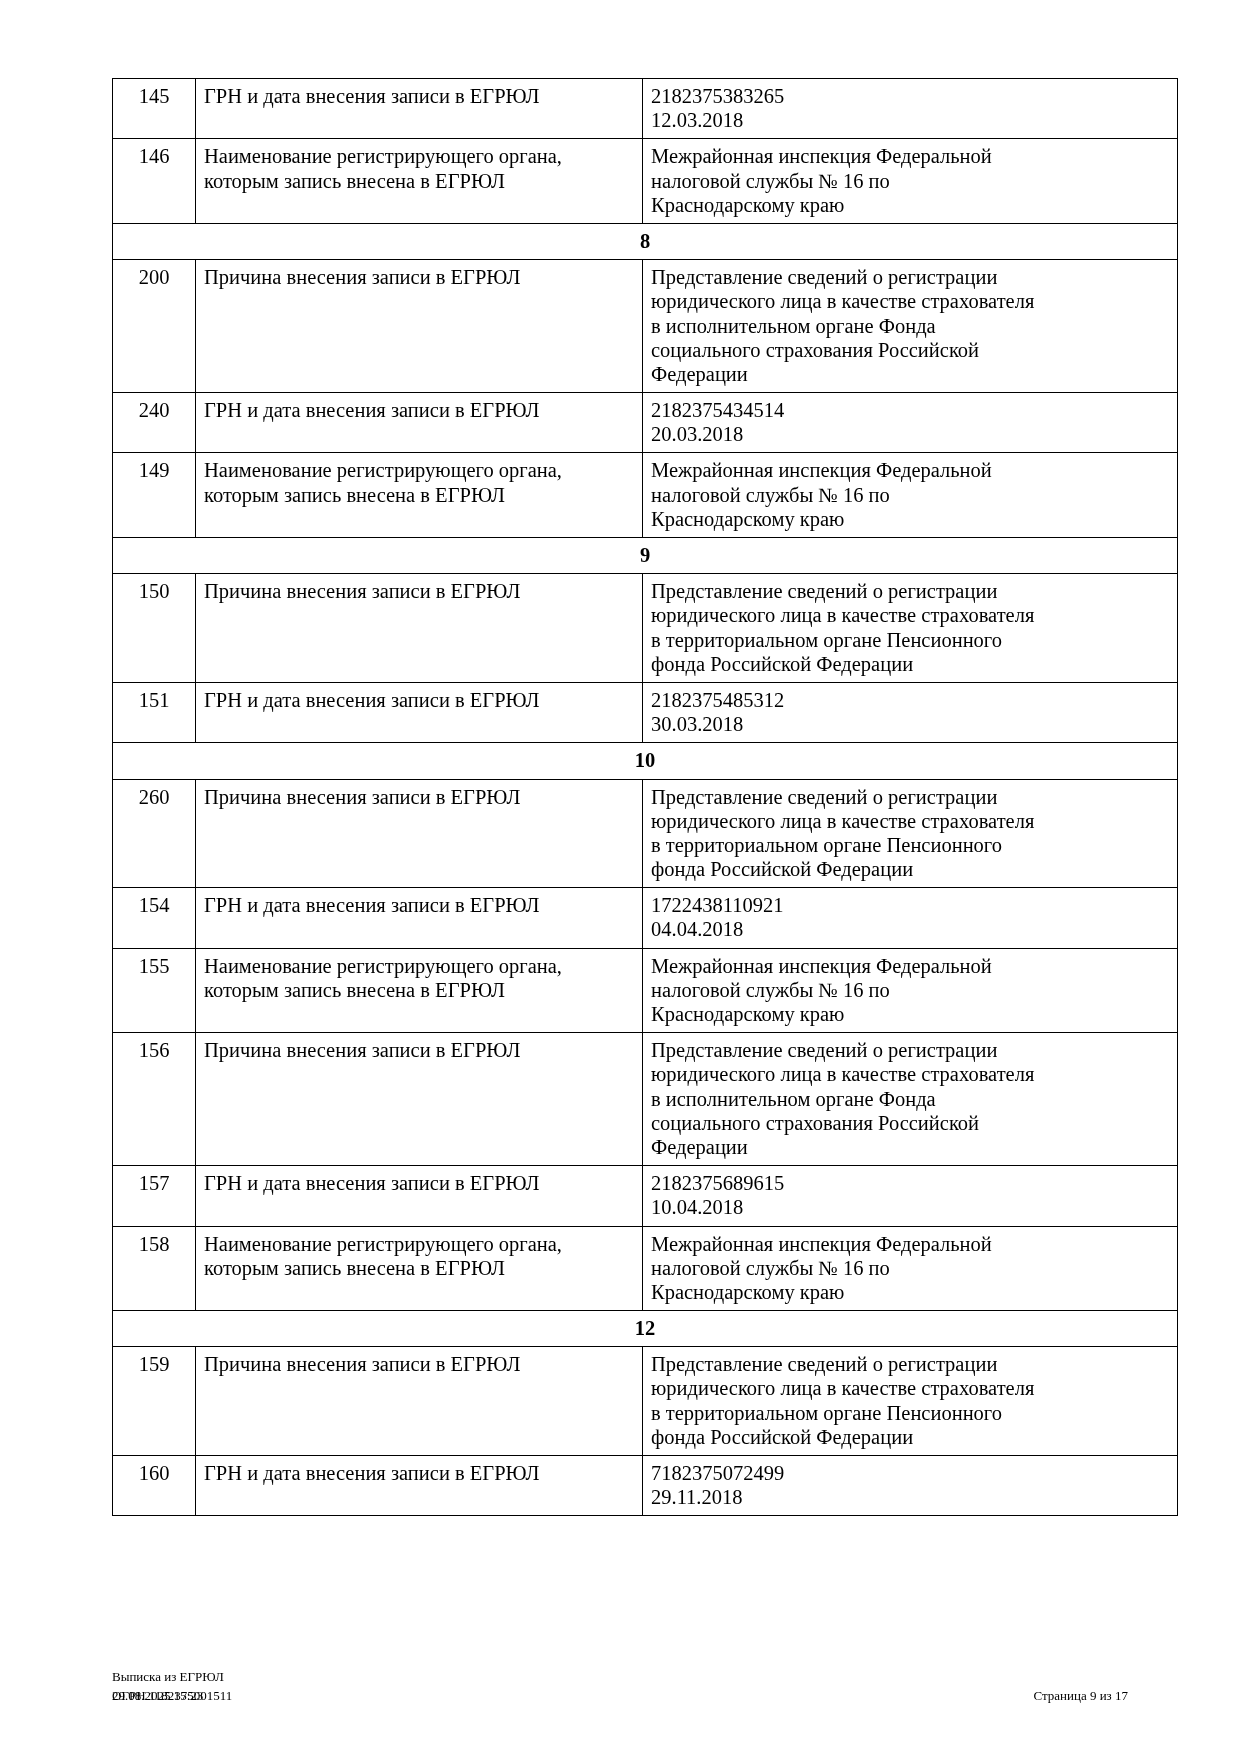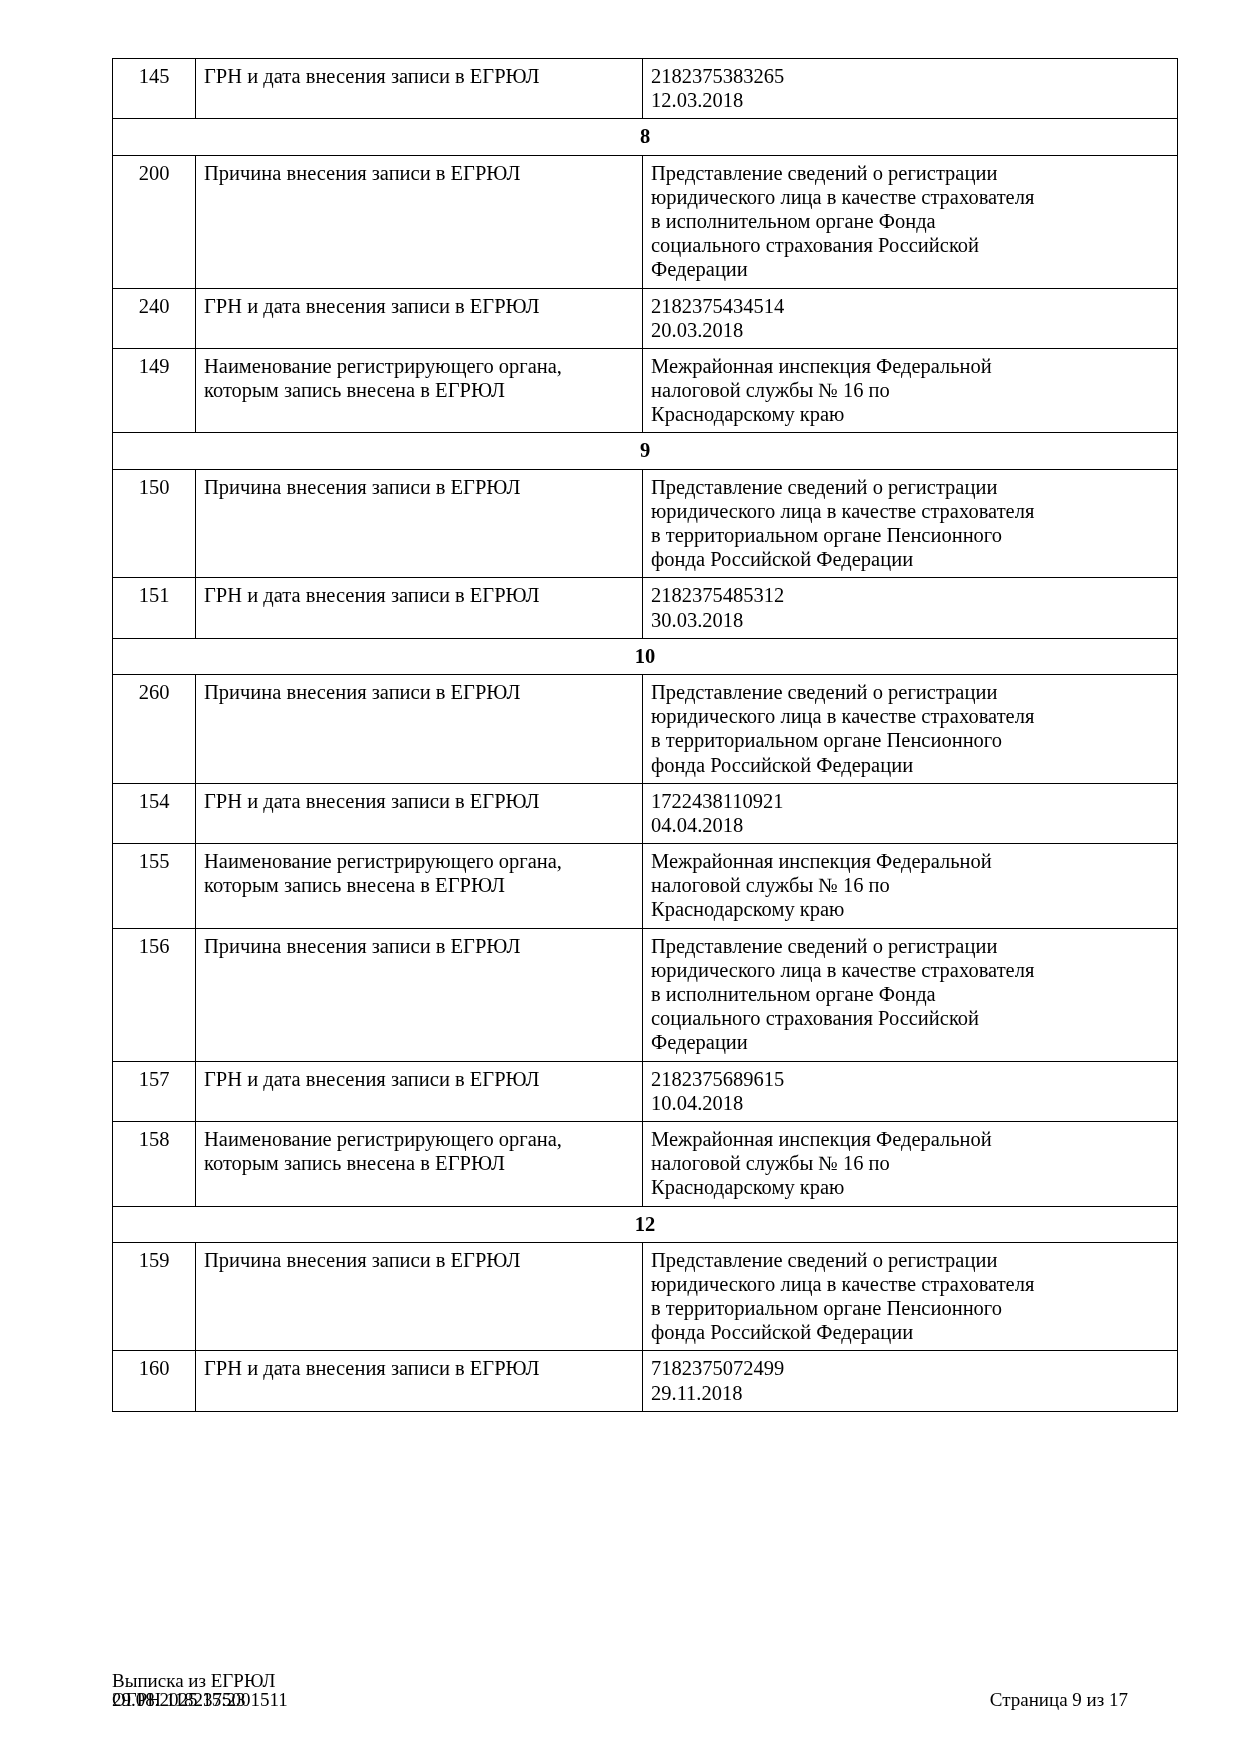--- a/index.html
+++ b/index.html
@@ -13,21 +13,21 @@
     font-family: "Liberation Serif", serif;
     color: #000000;
     position: relative;
   }
   .page {
     position: absolute;
     left: 0; top: 0;
     width: 1240px;
     height: 1755px;
     box-sizing: border-box;
-    padding: 58px 112px 0 112px;
+    padding: 78px 112px 0 112px;
   }
   table.egrul {
     width: 1016px;
     border-collapse: collapse;
     table-layout: fixed;
   }
   table.egrul td {
     border: 1px solid #000000;
     vertical-align: top;
     font-size: 20.5px;
@@ -52,21 +52,21 @@
   }
   .value-line {
     display: block;
   }
   .footer {
     position: absolute;
     left: 112px;
     right: 112px;
     bottom: 48px;
     width: 1016px;
-    font-size: 19px;
+    font-size: 13px;
     font-family: "Liberation Serif", serif;
     line-height: 1.3;
   }
   .footer-row {
     position: relative;
     height: 19px;
   }
   .footer-left {
     position: absolute;
     left: 0;
@@ -91,20 +91,29 @@
 
 <div class="page">
   <table class="egrul">
     <tbody>
         <tr>
           <td class="num">145</td>
           <td class="label">ГРН и дата внесения записи в ЕГРЮЛ</td>
           <td class="value">
             <span class="value-line">2182375383265</span>
             <span class="value-line">12.03.2018</span>
+          </td>
+        </tr>
+        <tr>
+          <td class="num">146</td>
+          <td class="label">Наименование регистрирующего органа, которым запись внесена в ЕГРЮЛ</td>
+          <td class="value">
+            <span class="value-line">Межрайонная инспекция Федеральной</span>
+            <span class="value-line">налоговой службы № 16 по</span>
+            <span class="value-line">Краснодарскому краю</span>
           </td>
         </tr>
         <tr>
           <td class="sectionrow" colspan="3">8</td>
         </tr>
         <tr>
           <td class="num">200</td>
           <td class="label">Причина внесения записи в ЕГРЮЛ</td>
           <td class="value">
             <span class="value-line">Представление сведений о регистрации</span>

